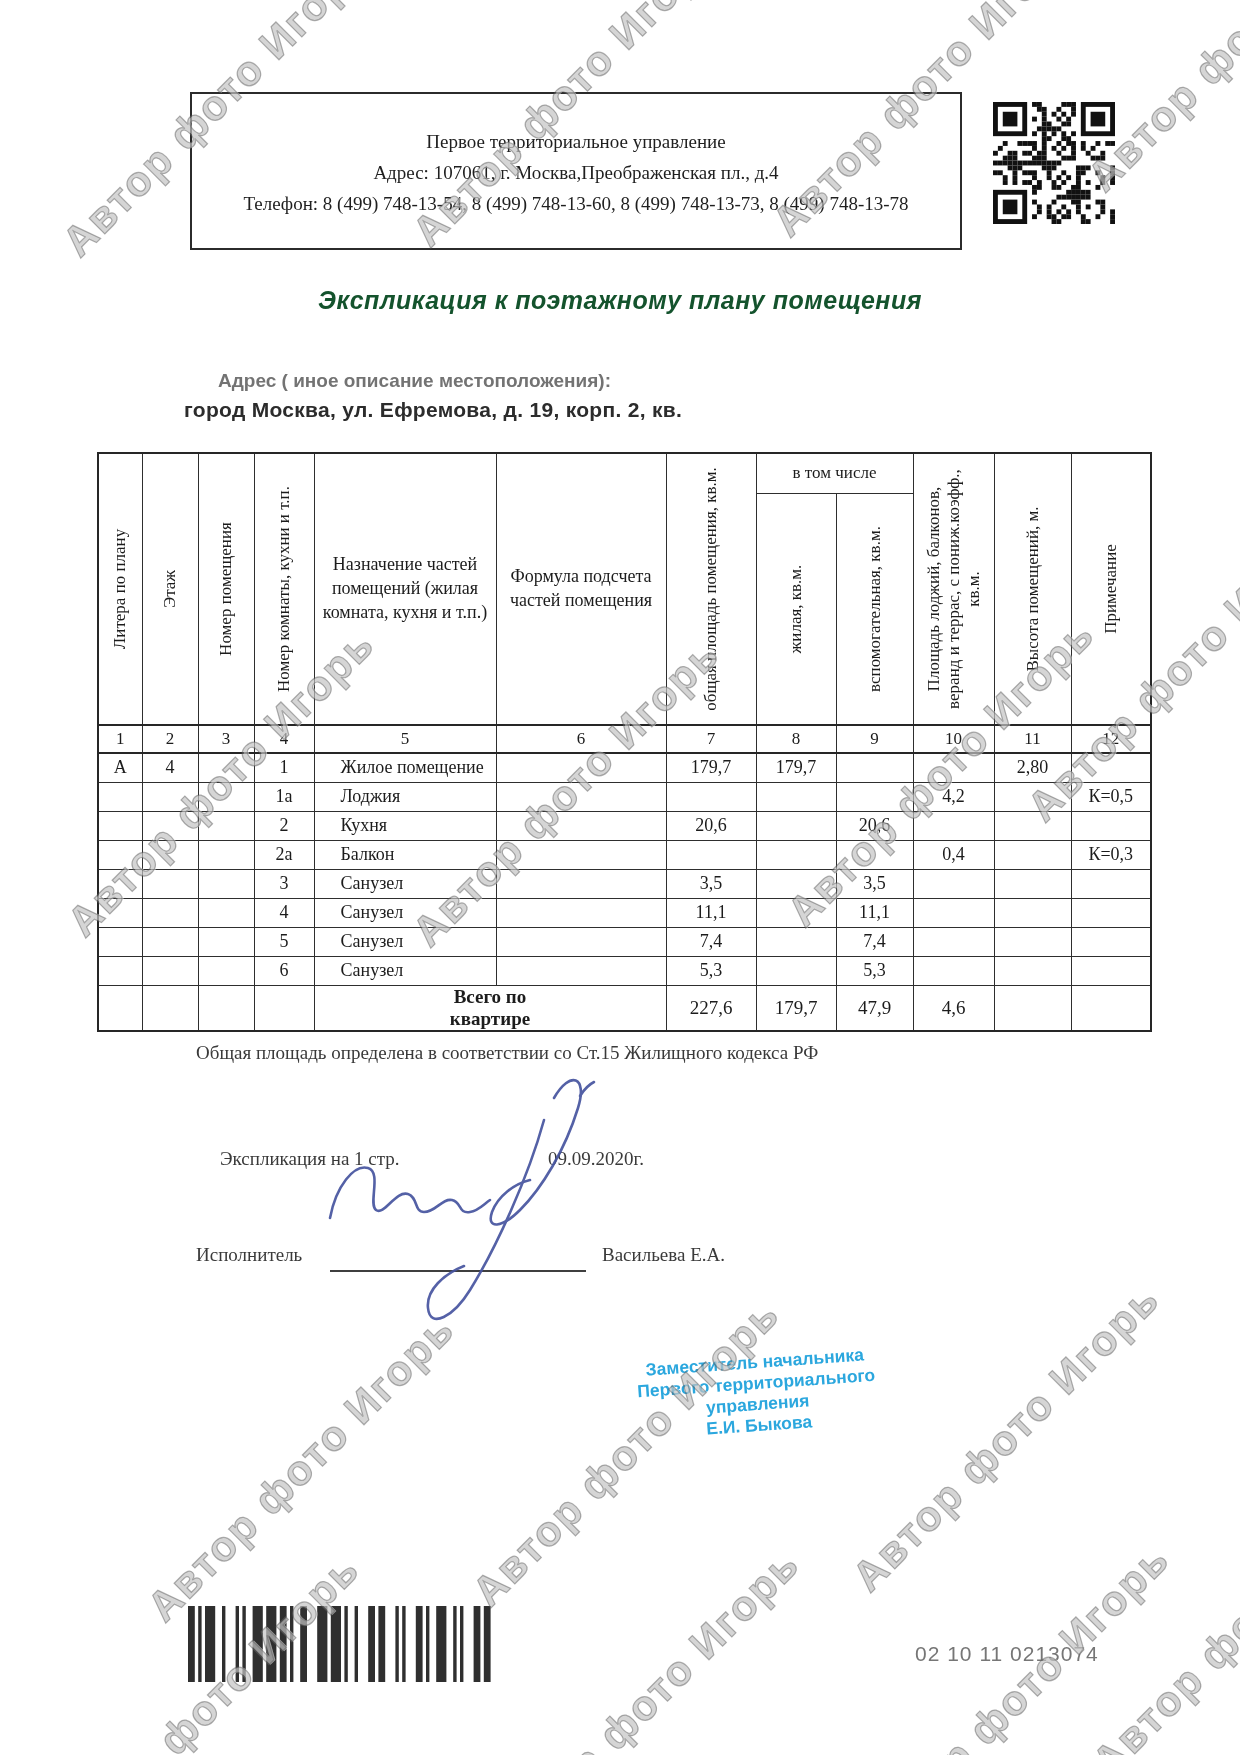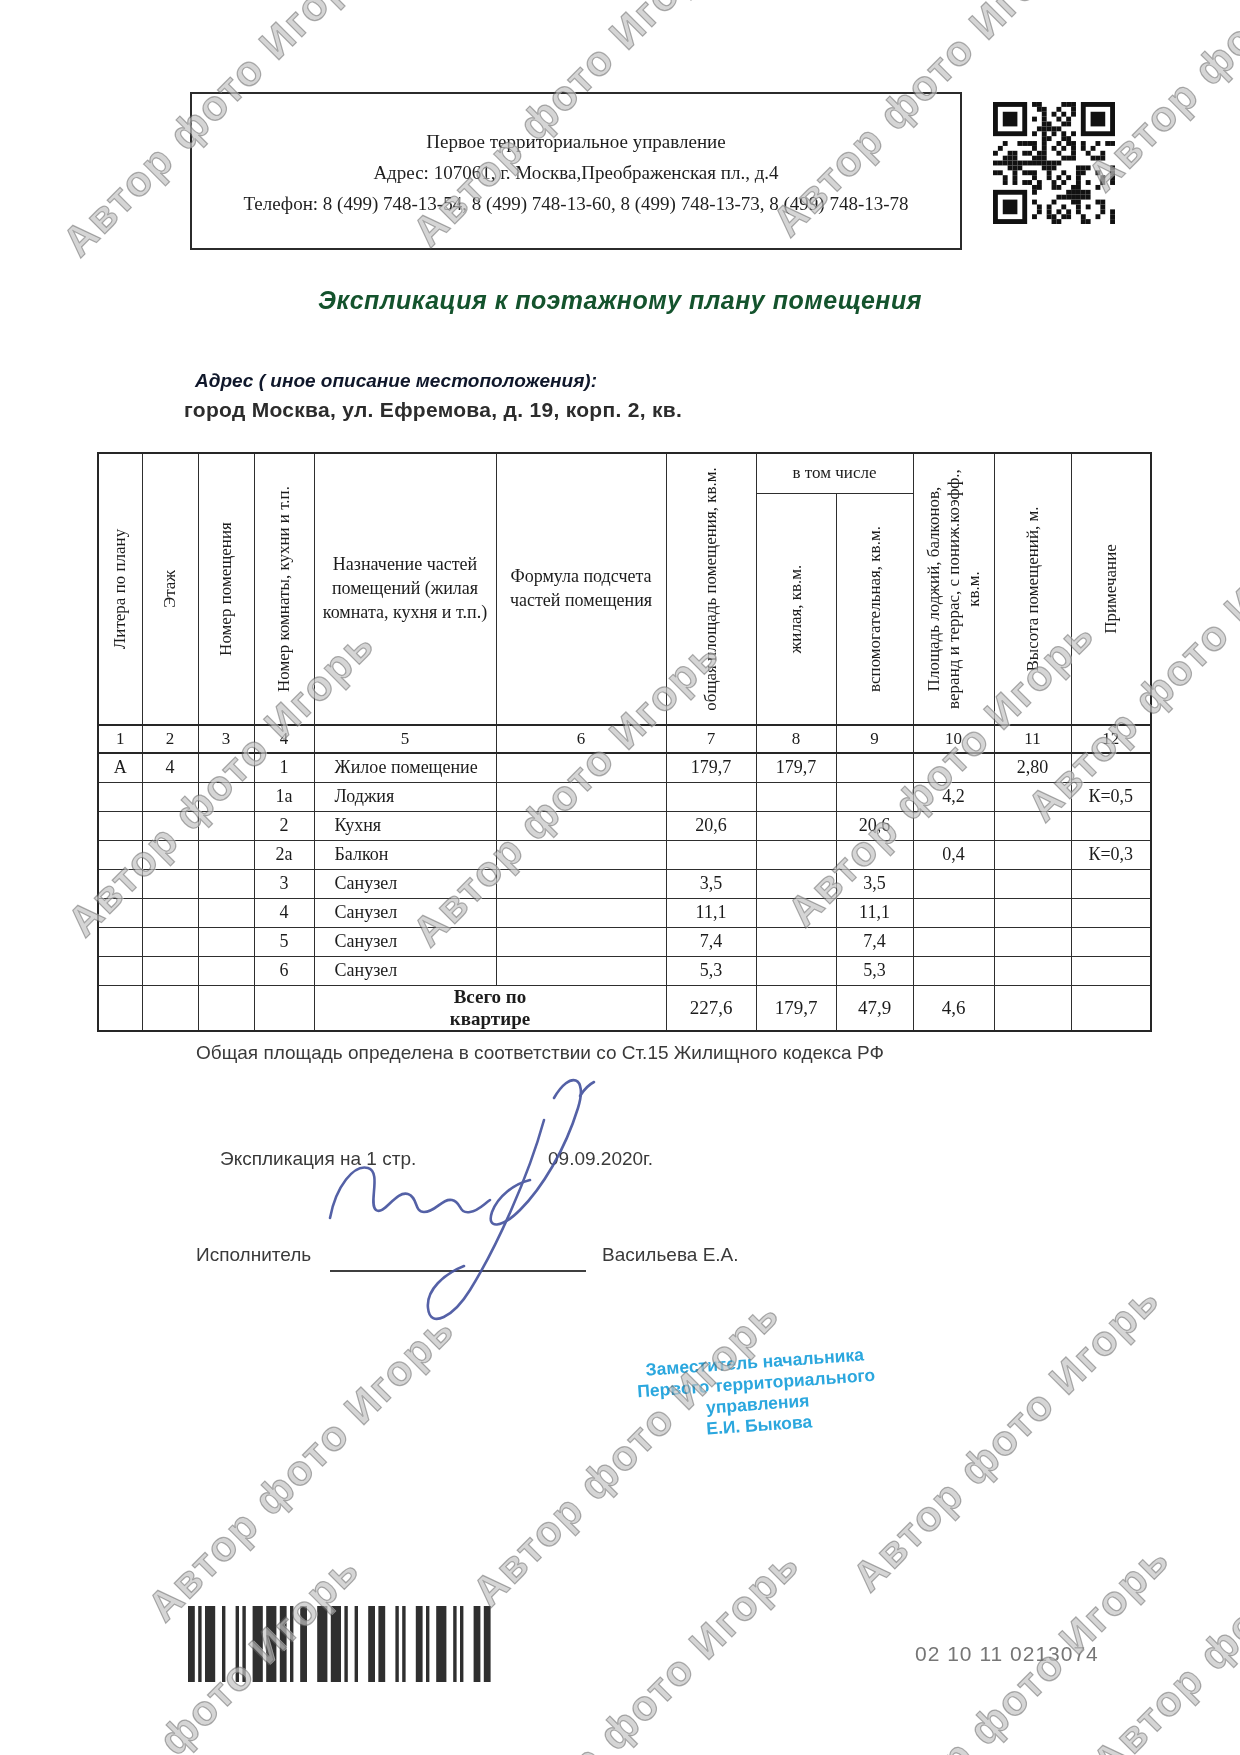--- a/index.html
+++ b/index.html
@@ -24,23 +24,23 @@
     border:2px solid #2b2b2b;box-sizing:border-box;
     text-align:center;padding-top:32px;font-size:19px;line-height:31px;color:#1f1f1f;
   }
   .qr{position:absolute;left:993px;top:102px;width:122px;height:122px;}
   .title{
     position:absolute;left:20px;top:286px;width:1200px;text-align:center;
     font-family:Liberation Sans, sans-serif;
     font-style:italic;font-weight:bold;font-size:25px;letter-spacing:.5px;color:#14532d;
   }
   .addr-label{
-    position:absolute;left:195px;top:370px;
+    position:absolute;left:218px;top:370px;
     font-family:"Liberation Sans","DejaVu Sans",sans-serif;
-    font-style:italic;font-weight:bold;font-size:19px;color:#0f172a;
+    font-weight:bold;font-size:19px;color:#737373;
   }
   .addr-value{
     position:absolute;left:184px;top:398px;
     font-family:"Liberation Sans","DejaVu Sans",sans-serif;
     font-weight:bold;font-size:21px;color:#2c2c2c;letter-spacing:.3px;
   }
   
   .etable{
     position:absolute;left:97px;top:452px;width:1053px;z-index:1;
     border-collapse:collapse;table-layout:fixed;font-size:18px;
@@ -58,25 +58,25 @@
   }
   .vtext.short{width:214px;}
   tr.grouprow{height:40px;}
   tr.grouprow th.gh{font-size:17px;}
   tr.mainrow{height:232px;}
   .hwrap{font-size:18px;line-height:1.32;padding:0 6px;}
   tr.nums{height:28px;font-size:17px;}
   tr.nums td{border-bottom:2px solid #262626;border-top:2px solid #262626;}
   .etable tbody tr{height:29px;}
   .etable tbody tr.total{height:46px;font-weight:bold;font-size:19px;margin-top:13px;}
-  .etable td.c5{text-align:left;padding-left:20px;}
+  .etable td.c5{text-align:left;padding-left:26px;}
   .total-label-inner{width:112px;margin:0 auto;line-height:1.15;font-weight:bold;}
   
   .note,.pageline-left,.pageline-date,.exec-label,.exec-name{
-    position:absolute;font-family:Liberation Sans, sans-serif;
+    position:absolute;font-family:Liberation Serif, serif;
     font-size:19px;color:#3a3a3a;
   }
   .note{left:196px;top:1042px;}
   .pageline-left{left:196px;top:1148px;margin-left:24px;}
   .pageline-date{left:548px;top:1148px;}
   .exec-label{left:196px;top:1244px;}
   .exec-underline{position:absolute;left:330px;top:1248px;width:256px;height:22px;border-bottom:2px solid #3f3f3f;}
   .exec-name{left:602px;top:1244px;}
   .sig{position:absolute;left:318px;top:1068px;z-index:6;}
   .stamp{

